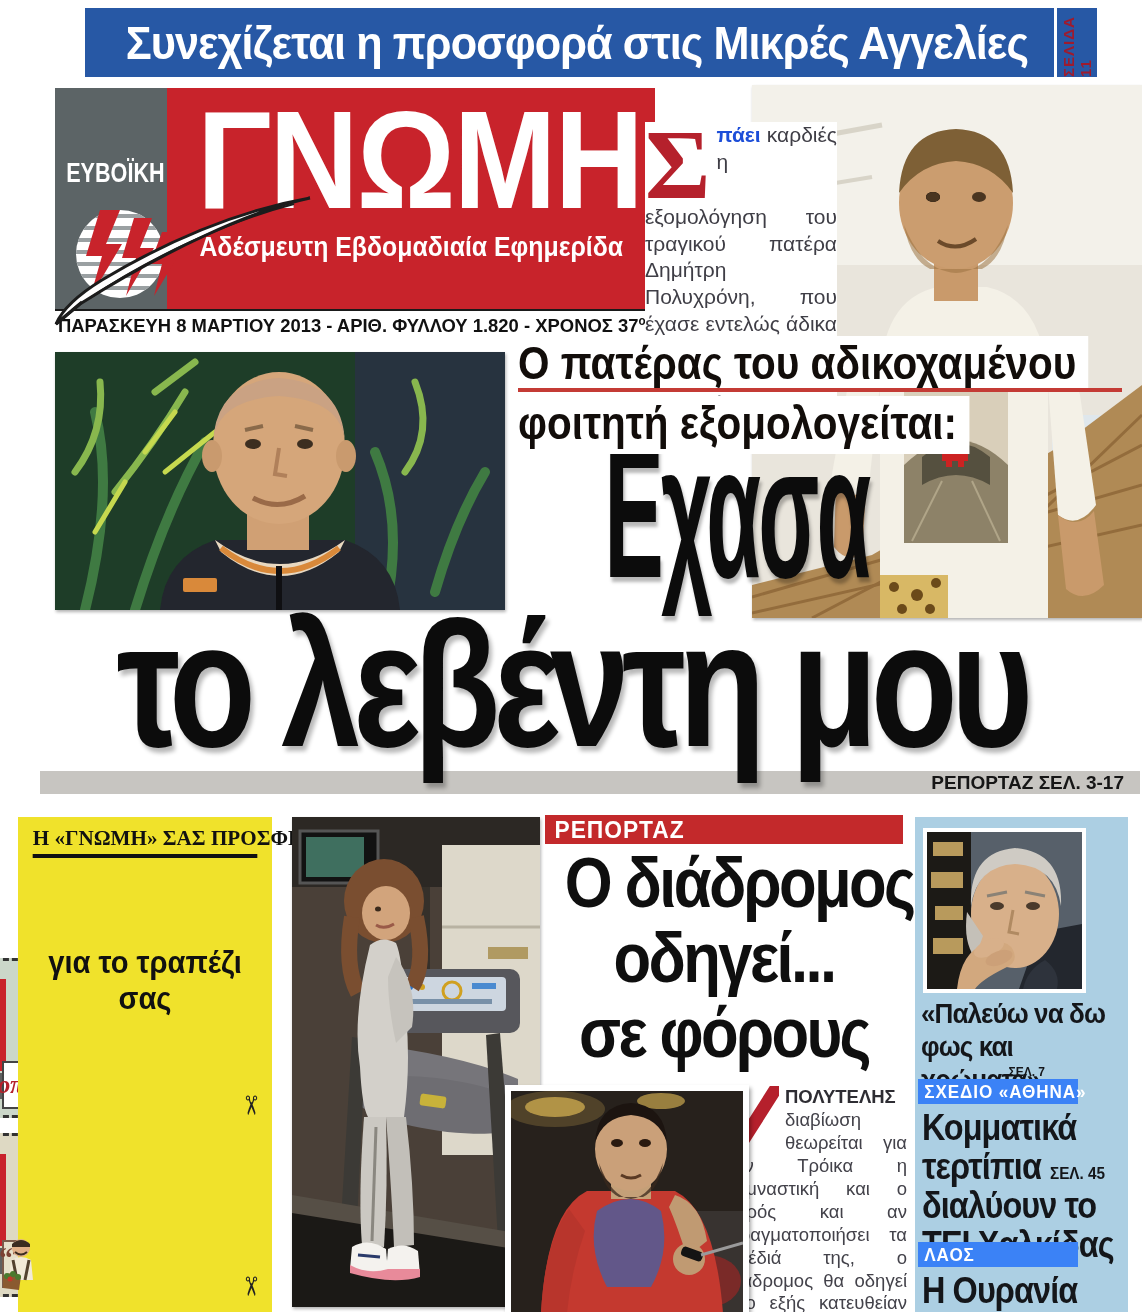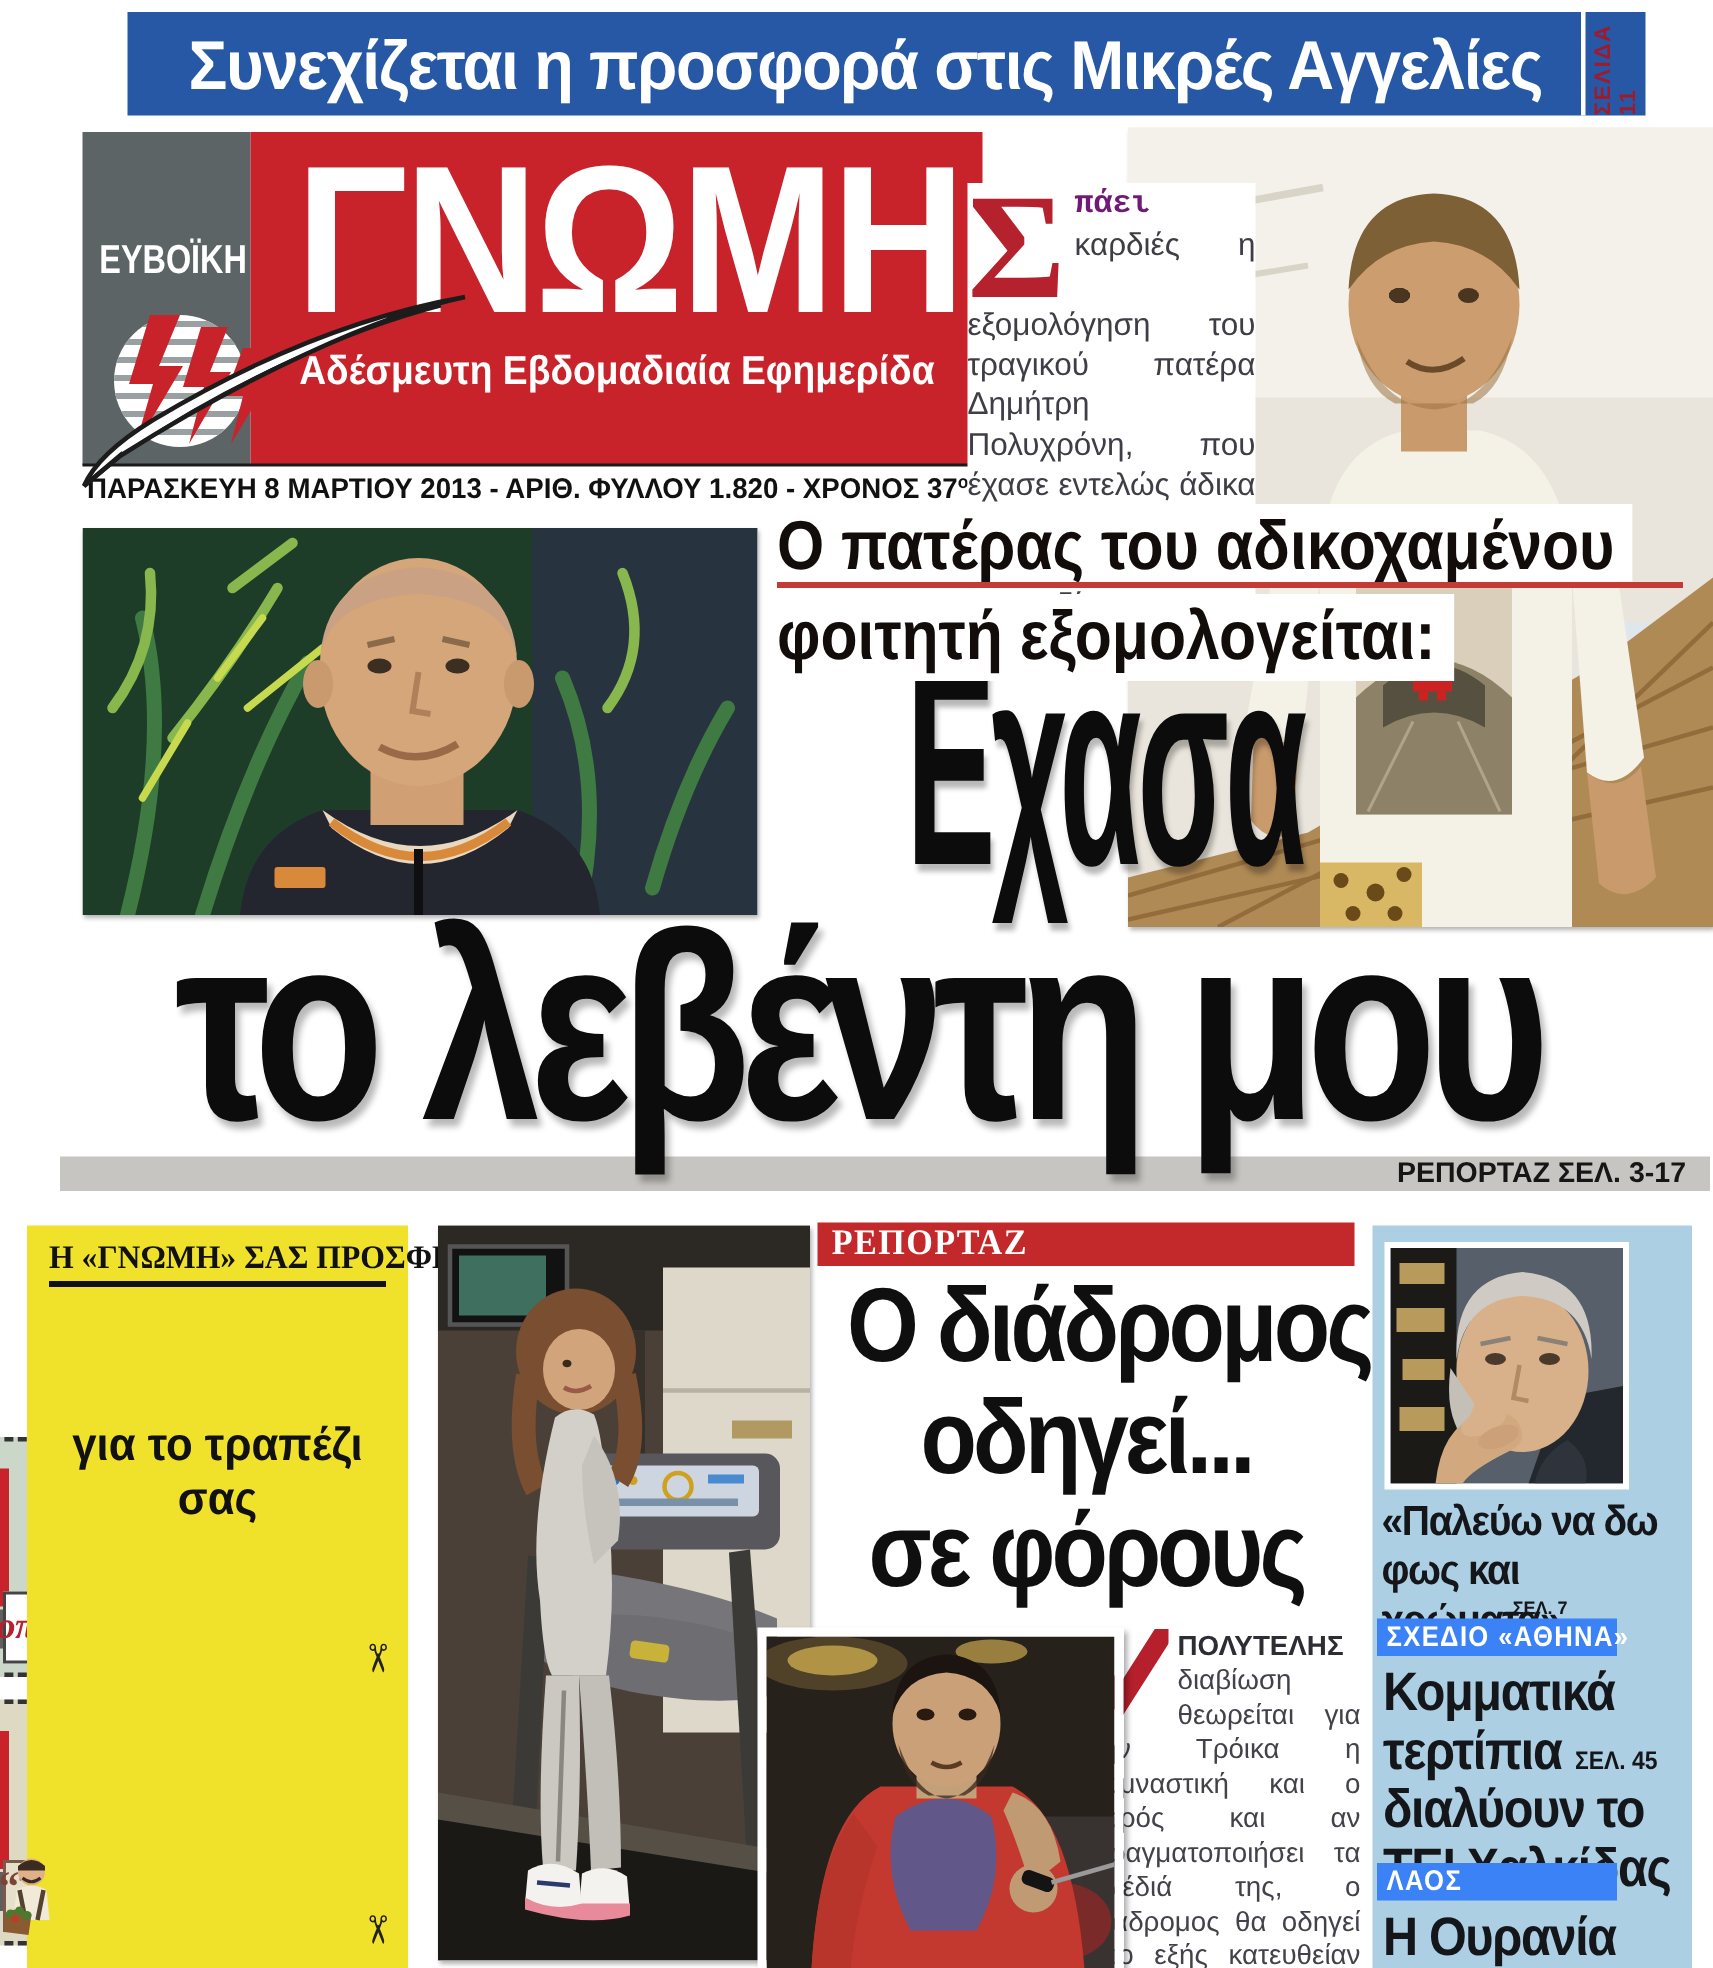--- a/index.html
+++ b/index.html
@@ -30,21 +30,21 @@
   #dateline{left:58px;top:314px;font-weight:bold;font-size:19px;color:#111;
     white-space:nowrap;transform:scaleX(.97);transform-origin:left;}
   #dateline sup{font-size:12px;}
   #mast-logo{left:42px;top:192px;width:300px;height:142px;z-index:6;pointer-events:none;}
 
   
   #lead{left:645px;top:122px;width:192px;z-index:4;background:#fff;
     font-size:21px;line-height:1.27;color:#3f3e46;text-align:justify;}
   #lead .drop{float:left;color:#b5212c;font-family:"Liberation Serif",serif;
     font-size:100px;line-height:.78;margin:4px 6px 0 0;font-weight:bold;}
-  #lead b{color:#701a75;font-family:Liberation Mono, monospace;}
+  #lead b{color:#1d4ed8;}
 
   
   #photo-son{left:752px;top:85px;width:390px;height:533px;z-index:1;}
   #photo-father{left:55px;top:352px;width:450px;height:258px;z-index:1;}
   #photo-treadmill{left:292px;top:817px;width:248px;height:490px;z-index:1;}
   #photo-trainer{left:505px;top:1085px;width:232px;height:222px;z-index:3;
     border:6px solid #fff;box-shadow:2px 3px 4px rgba(0,0,0,.35);}
   #photo-oldman{left:923px;top:828px;width:155px;height:157px;border:4px solid #fff;z-index:2;}
   svg{display:block;}
 
@@ -119,21 +119,21 @@
     transform:scaleX(.95);}
   .store-sub{font-family:"Liberation Serif",serif;color:#7c4234;font-size:10px;
     letter-spacing:4px;margin-top:2px;}
   .scissors{position:absolute;right:-15px;font-size:26px;color:#222;transform:rotate(90deg);z-index:3;}
   #coupon1 .scissors{bottom:-6px;}
   #coupon2 .scissors{bottom:-8px;}
   #grocer-icon{position:absolute;left:2px;bottom:2px;z-index:2;}
 
   
   #report-tag{left:545px;top:815px;width:358px;height:29px;background:#c3292b;z-index:2;
-    display:flex;align-items:center;font-family:Liberation Serif, serif;}
+    display:flex;align-items:center;}
   #report-tag span{color:#fff;font-weight:bold;font-size:24px;padding-left:10px;
     letter-spacing:1px;transform:scaleX(.95);transform-origin:left;}
   #report-headline{left:543px;top:846px;width:362px;text-align:center;z-index:2;}
   #report-headline div{font-weight:bold;font-size:70px;line-height:1.07;color:#0f0f0f;
     letter-spacing:-3px;transform:scaleX(.88);transform-origin:center;white-space:nowrap;}
   #report-body{left:727px;top:1086px;width:180px;z-index:2;font-size:18.5px;line-height:1.24;
     color:#43424a;text-align:justify;}
   #report-body b{color:#2e2d33;}
   #checkmark{float:left;width:52px;height:58px;margin:0 6px 2px 0;}
 

